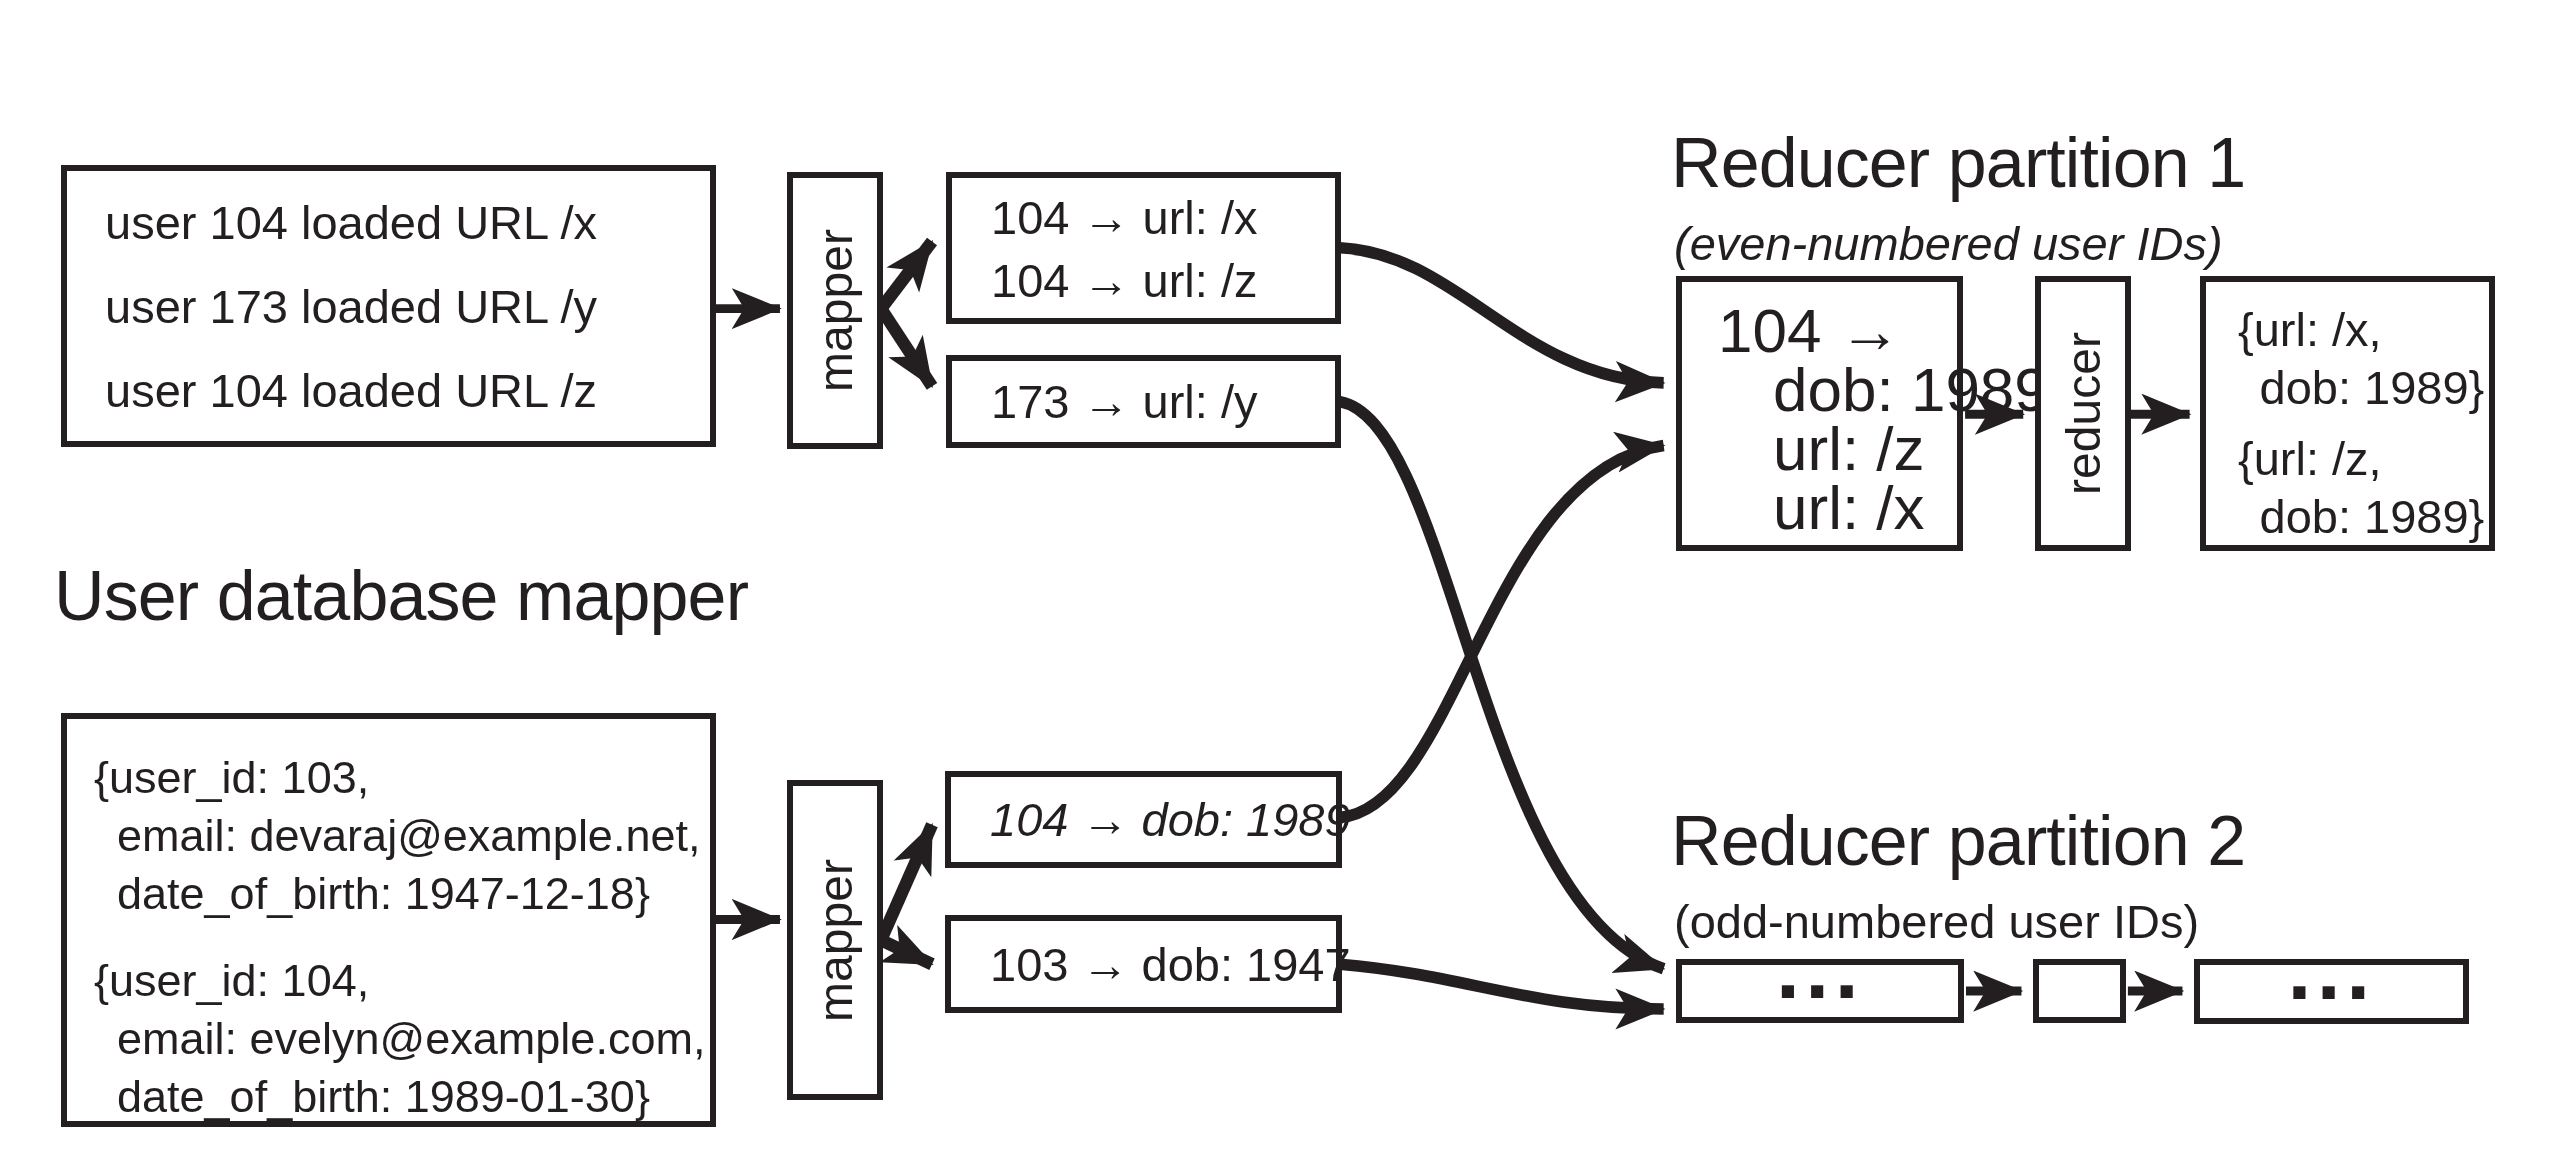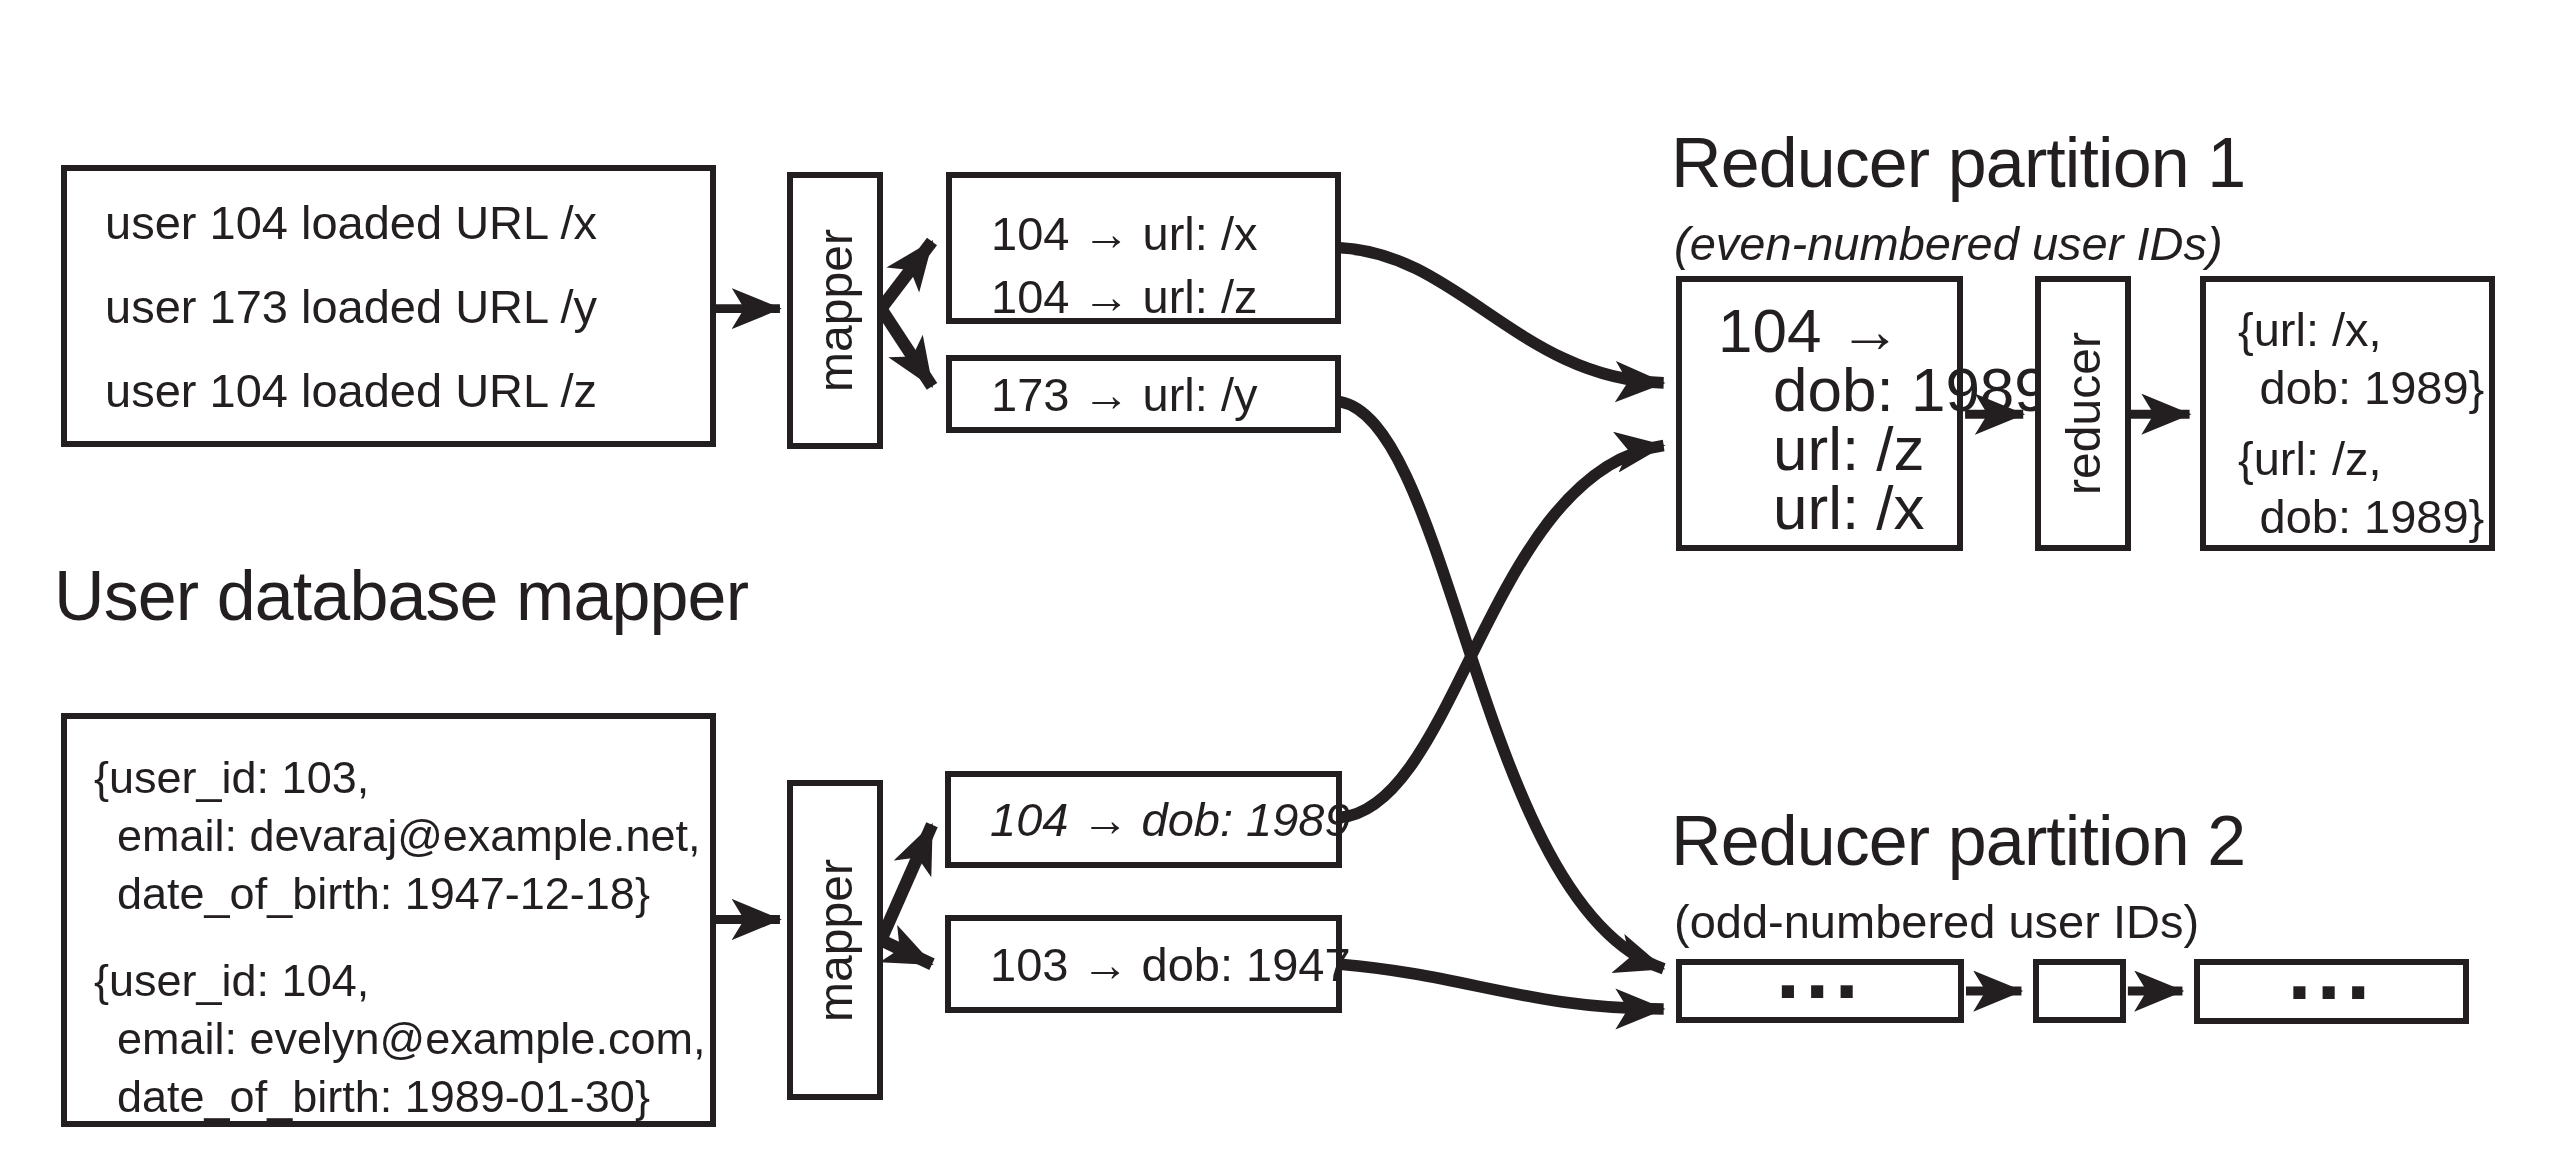--- a/index.html
+++ b/index.html
@@ -11,21 +11,21 @@
   .subtitle{position:absolute;font-size:47px;white-space:nowrap;}
   .box{position:absolute;border:6.3px solid #231f20;background:#ffffff;box-sizing:border-box;}
   .line{white-space:nowrap;}
   .flexc{display:flex;align-items:center;}
   .vlabel{display:flex;align-items:center;justify-content:center;}
   .vtext{transform:rotate(-90deg);font-size:48px;white-space:nowrap;}
   
   .activity-box{padding-top:9.8px;padding-left:38px;font-size:47px;}
   .activity-box .line{line-height:84px;}
   
-  .inter1{padding-top:24px;padding-left:39px;font-size:47px;}
+  .inter1{padding-top:8px;padding-left:39px;font-size:47px;}
   .inter1 .line{line-height:63px;}
   .single{font-size:47px;padding-left:39px;}
   
   .db-box{padding-top:30px;padding-left:27px;font-size:45px;}
   .db-box .line{line-height:58px;}
   .db-box .indent{padding-left:23px;}
   .db-box .gap{margin-top:29px;}
   
   .p1in{padding-top:19px;padding-left:36px;font-size:62px;}
   .p1in .line{line-height:59px;}
@@ -83,21 +83,21 @@
 
   <div class="box vlabel" style="left:787px;top:172px;width:96px;height:277px;">
     <span class="vtext">mapper</span>
   </div>
 
   <div class="box inter1" style="left:946px;top:172px;width:395px;height:152px;">
     <div class="line">104 → url: /x</div>
     <div class="line">104 → url: /z</div>
   </div>
 
-  <div class="box flexc single" style="left:946px;top:355px;width:395px;height:78px;">
+  <div class="box flexc single" style="left:946px;top:355px;width:395px;height:93px;">
     <div class="line">173 → url: /y</div>
   </div>
 
   <div class="title" style="left:54px;top:556px;">User database mapper</div>
 
   <div class="box db-box" style="left:61px;top:713px;width:655px;height:414px;">
     <div class="line">{user_id: 103,</div>
     <div class="line indent">email: devaraj@example.net,</div>
     <div class="line indent">date_of_birth: 1947-12-18}</div>
     <div class="line gap">{user_id: 104,</div>

